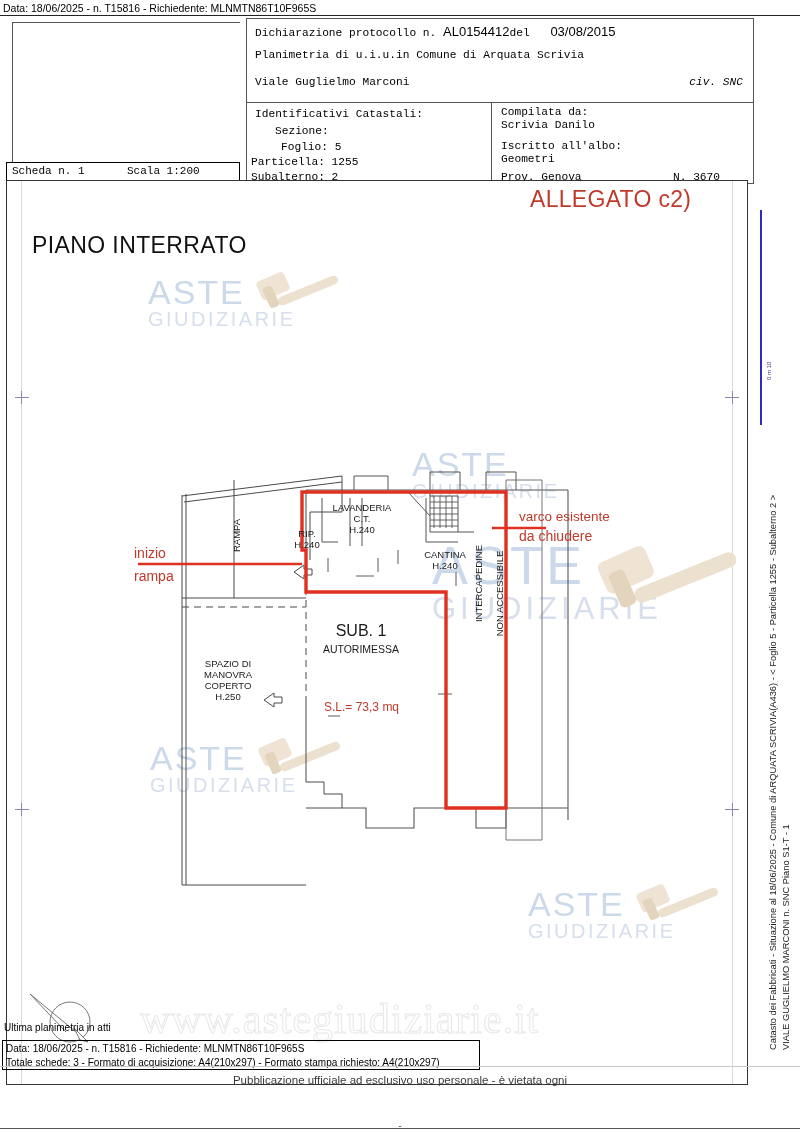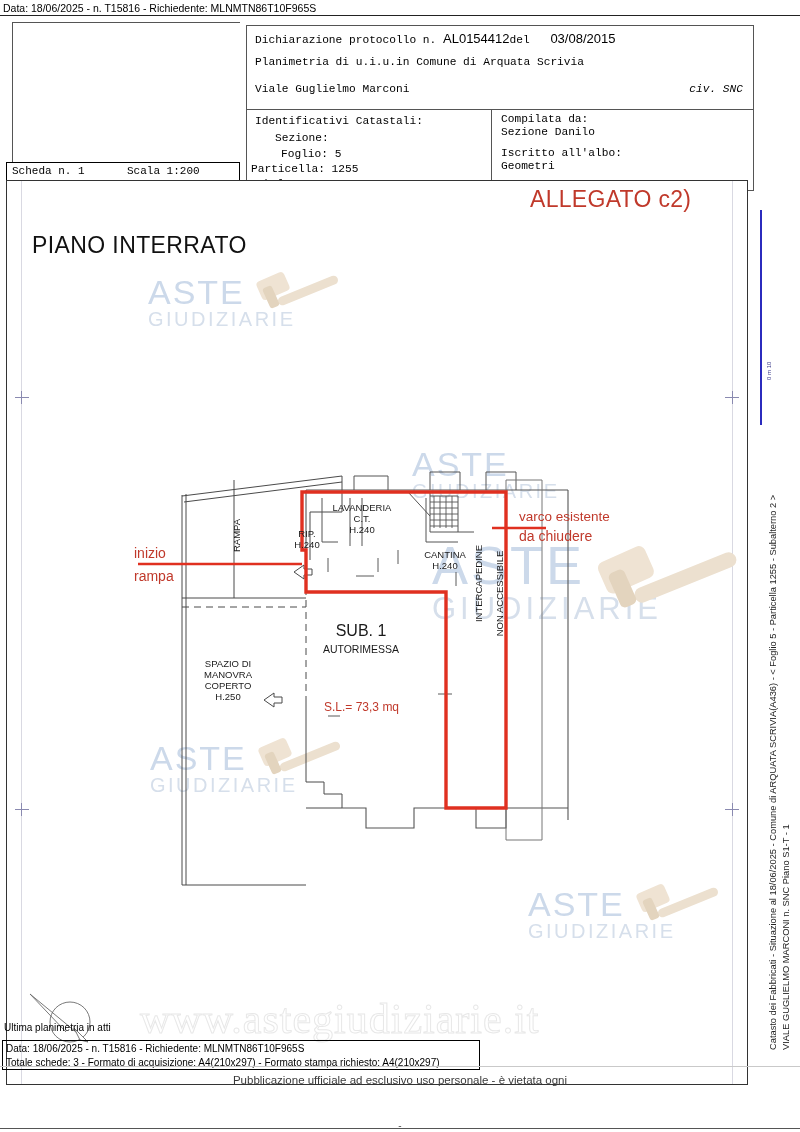--- a/index.html
+++ b/index.html
@@ -45,21 +45,20 @@
   }
   #scheda-box .sn{position:absolute;left:5px;}
   #scheda-box .sc{position:absolute;left:120px;}
 
   
   #proto-box{
     left:246px;top:2px;width:508px;height:166px;
     border:1.3px solid #555;box-sizing:border-box;
     font-family:"Liberation Mono", monospace;
     font-size:11.2px;
-    margin-top:7px;
   }
   #proto-top{
     position:absolute;left:0;top:0;width:100%;height:84px;
     border-bottom:1.2px solid #555;box-sizing:border-box;
   }
   #proto-top .ln{position:absolute;left:8px;white-space:nowrap;}
   #p-l1{top:5px;}
   #p-l1 .handwrite{font-family:"Liberation Sans",sans-serif;font-size:13px;}
   #p-l2{top:30px;}
   #p-l3{top:57px;}
@@ -207,21 +206,21 @@
     <div id="proto-bl">
       <span class="pl" style="left:8px;top:5px;">Identificativi Catastali:</span>
       <span class="pl" style="left:28px;top:22px;">Sezione:</span>
       <span class="pl" style="left:34px;top:38px;">Foglio: 5</span>
       <span class="pl" style="left:4px;top:53px;">Particella: 1255</span>
       <span class="pl" style="left:4px;top:68px;">Subalterno: 2</span>
     </div>
 
     <div id="proto-br">
       <span class="pl" style="left:8px;top:3px;">Compilata da:</span>
-      <span class="pl" style="left:8px;top:16px;">Sezione Danilo</span>
+      <span class="pl" style="left:8px;top:16px;">Scrivia Danilo</span>
       <span class="pl" style="left:8px;top:37px;">Iscritto all'albo:</span>
       <span class="pl" style="left:8px;top:50px;">Geometri</span>
       <span class="pl" style="left:8px;top:68px;">Prov. Genova</span>
       <span class="pl" style="left:180px;top:68px;">N. 3670</span>
     </div>
   </div>
 </div>
 
 <div class="abs" id="frame">
   <div class="reg-v" style="left:14px;"></div>

